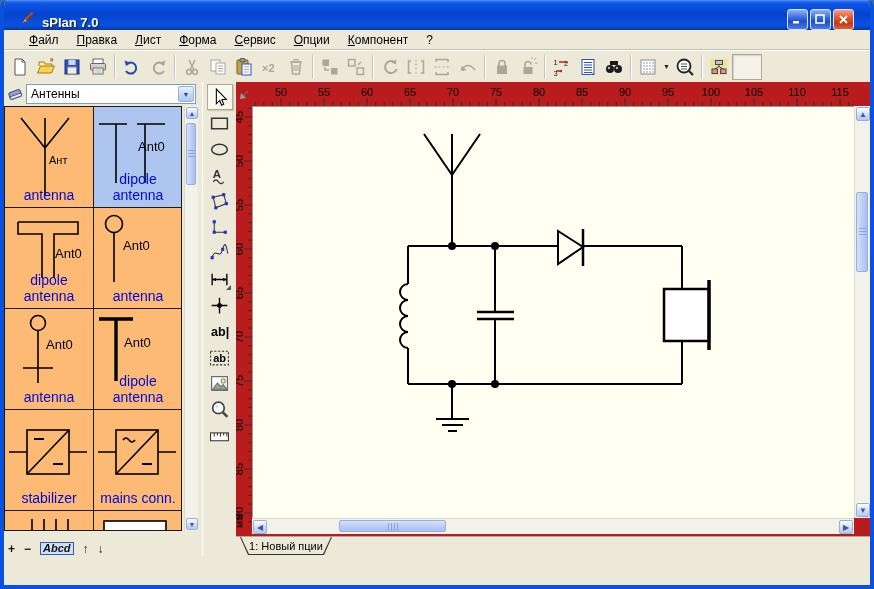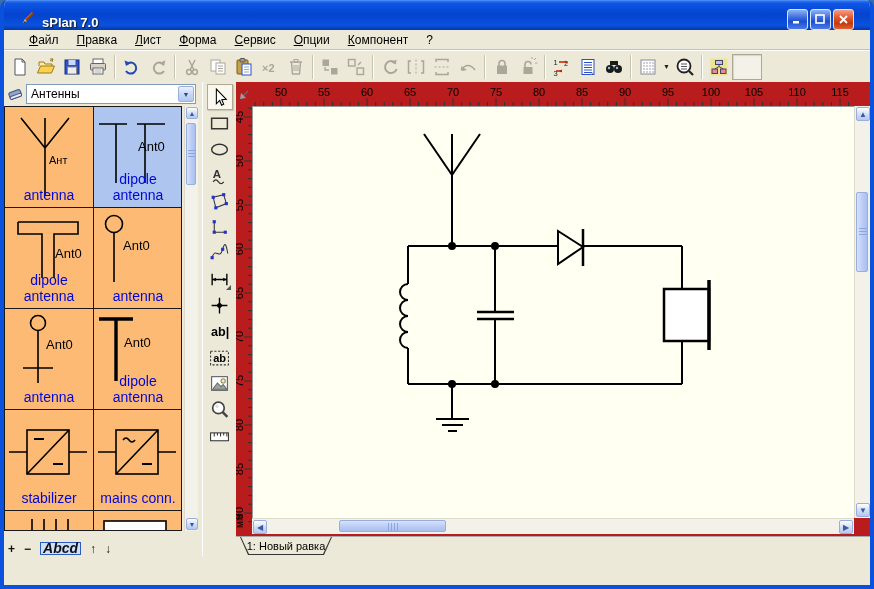--- a/index.html
+++ b/index.html
@@ -39,21 +39,21 @@
      background:linear-gradient(180deg,#e9f1fc,#c7d8f6 50%,#b2c8f2);border:1px solid #9ab0d8;border-radius:2px;
      display:flex;align-items:center;justify-content:center;font-size:7px;color:#30487a;}
   .comp-grid{position:absolute;left:0;top:24px;width:178px;height:425px;border:1px solid #1a1a1a;overflow:hidden;
      display:grid;grid-template-columns:88px 88px;grid-auto-rows:100px;background:#1a1a1a;grid-gap:1px;}
   .comp-cell{background:#fdba74;position:relative;overflow:hidden;}
   .comp-cell.selected{background:#aec5ef;}
   .comp-cell svg{position:absolute;left:0;top:2px;}
   .comp-label{position:absolute;left:0;bottom:4px;width:100%;text-align:center;font-size:14px;color:#0008d8;}
   .side-scroll{position:absolute;left:180px;top:24px;width:14px;height:425px;}
   .side-btns{position:absolute;left:4px;top:459px;height:15px;display:flex;align-items:center;gap:9px;font-size:12px;font-weight:bold;color:#111;}
-  .abcd-btn{border:1px solid #2b5ac0;background:#cfe0f8;font-size:14px;font-weight:bold;font-style:italic;padding:0 2px;line-height:11px;color:#111;}
+  .abcd-btn{border:1px solid #2b5ac0;background:#cfe0f8;font-size:11px;font-weight:bold;font-style:italic;padding:0 2px;line-height:11px;color:#111;}
   
   .palette{position:absolute;left:198px;top:82px;width:34px;height:474px;background:#ECE9D8;border-left:1px solid #fff;display:flex;flex-direction:column;align-items:center;padding-top:2px;}
   .tool{width:26px;height:26px;display:flex;align-items:center;justify-content:center;position:relative;border:1px solid transparent;}
   .tool.selected{background:#faf8ee;border:1px solid #b0a890;box-shadow:1px 1px 1px #cfcaba;}
   .tool .corner{position:absolute;right:1px;bottom:1px;width:0;height:0;border-left:5px solid transparent;border-bottom:5px solid #555;}
   
   .canvas-region{position:absolute;left:232px;top:82px;width:634px;height:474px;background:#b91c1c;}
   .corner-btn{position:absolute;left:0;top:2px;width:16px;height:22px;display:flex;align-items:center;justify-content:center;}
   .h-ruler{position:absolute;left:16px;top:2px;width:602px;height:22px;}
   .v-ruler{position:absolute;left:0;top:24px;width:16px;height:428px;}
@@ -723,21 +723,21 @@
       <span class="sb-arrow" style="left:1px;top:1px;">◀</span>
       <span class="sb-thumb-h" style="left:87px;width:107px;">
           <span class="grip-h"></span>
         </span>
       <span class="sb-arrow" style="right:1px;top:1px;">▶</span>
     </div>
     <div class="tabbar">
       <div class="sheet-tab">
         <div class="outer"></div>
         <div class="inner">
-            <span>1: Новый равка</span>
+            <span>1: Новый пции</span>
           </div>
       </div>
     </div>
   </div>
 
   <div class="statusbar-wrap">
   
   </div>
 
 </div>

